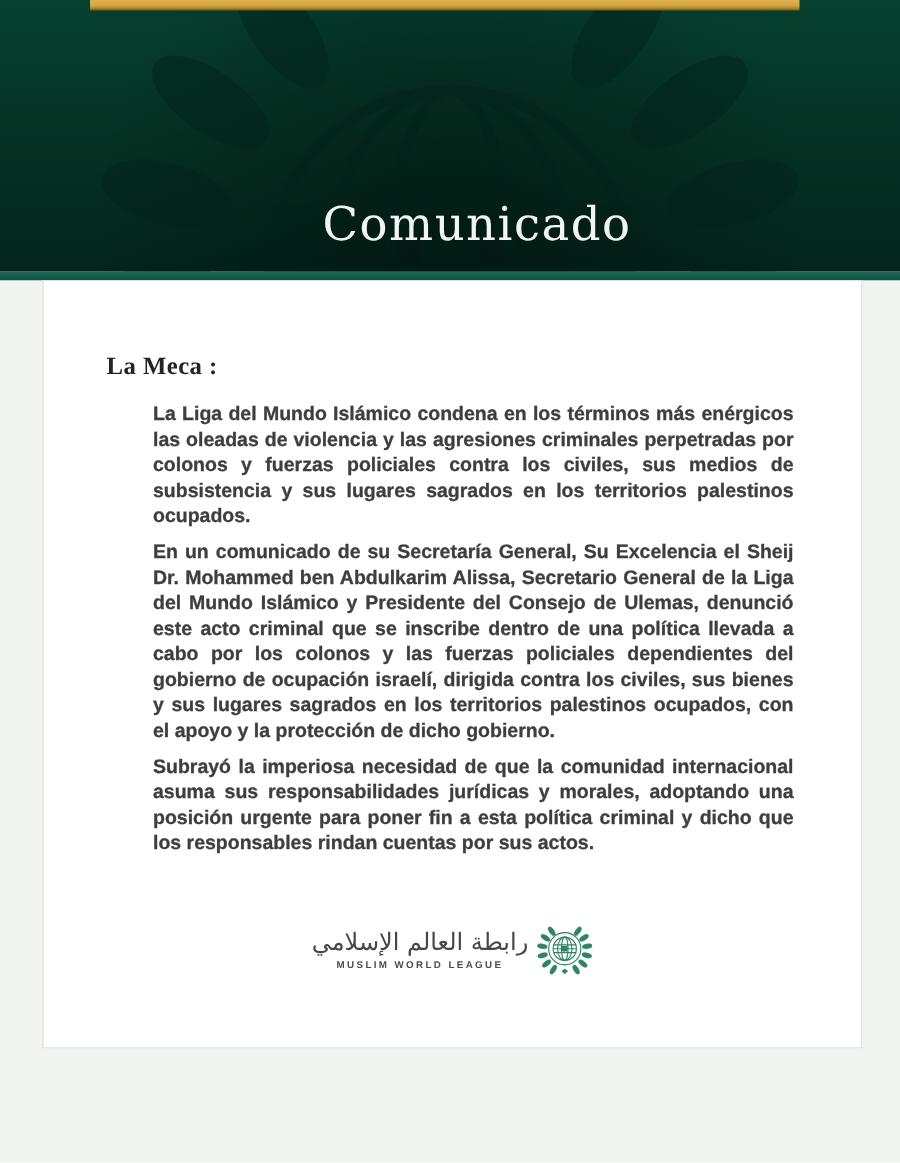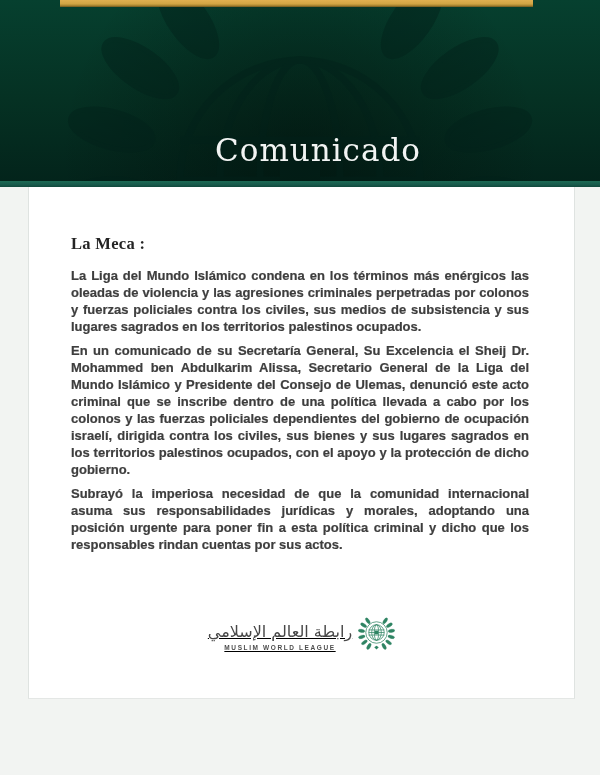--- a/index.html
+++ b/index.html
@@ -81,34 +81,34 @@
     letter-spacing: 0.3px;
     margin-bottom: 13px;
   }
   .doc-para {
     font-size: 13px;
     line-height: 17px;
     color: #3e3e3e;
     text-align: justify;
     margin-bottom: 7px;
     font-weight: 600;
+    margin-left: 31px;
     -webkit-text-stroke: 0.2px #3e3e3e;
   }
 
   
   .footer-logo {
     position: absolute;
     left: 0;
     right: 0;
     bottom: 47px;
     display: flex;
     justify-content: center;
-    align-items: flex-end;
+    align-items: center;
     gap: 6px;
-    text-decoration: underline;
   }
   .logo-text {
     display: flex;
     flex-direction: column;
     align-items: center;
   }
   .logo-arabic {
     font-family: "DejaVu Sans", sans-serif;
     font-size: 16px;
     line-height: 20px;

